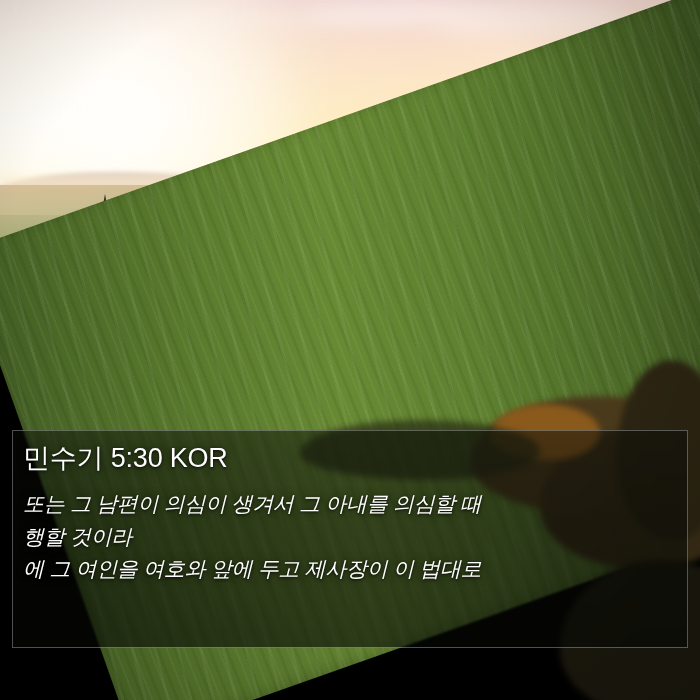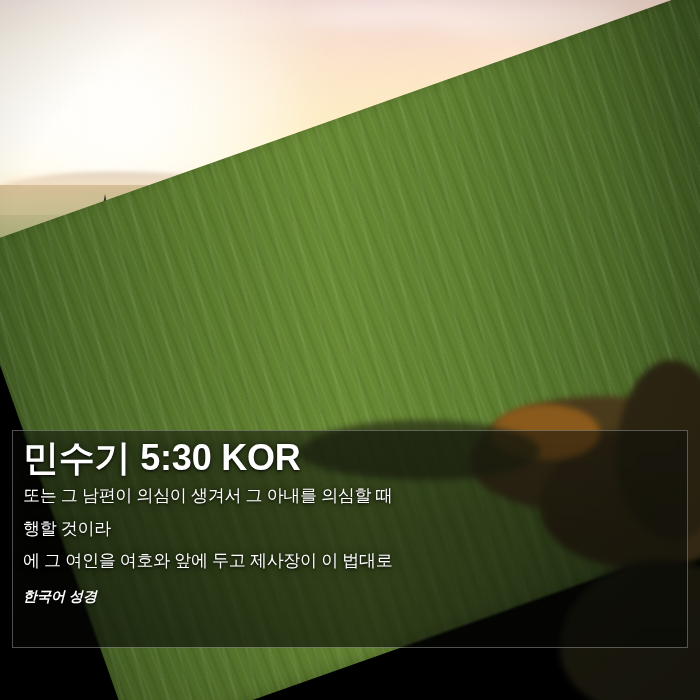--- a/index.html
+++ b/index.html
@@ -192,33 +192,34 @@
     border: 1px solid rgba(255,255,255,0.30);
     background: linear-gradient(180deg,
       rgba(10,12,8,0.50) 0%,
       rgba(8,10,6,0.56) 40%,
       rgba(6,8,5,0.60) 100%);
     backdrop-filter: blur(1px);
     padding: 11px 10px 0 10px;
   }
   .ref {
     color: #ffffff;
-    font-weight: bold;
-    font-size: 36px;
+    font-weight: normal;
+    font-size: 27px;
     line-height: 32px;
     letter-spacing: -0.2px;
     text-shadow: 0 1px 3px rgba(0,0,0,0.85), 0 0 8px rgba(0,0,0,0.55);
     white-space: nowrap;
   }
   .verse {
     color: #ffffff;
-    font-size: 17px;
+    font-style: italic;
+    font-size: 21px;
     line-height: 32.5px;
     letter-spacing: -0.3px;
-    margin-top: 6px;
+    margin-top: 14px;
     text-shadow: 0 1px 3px rgba(0,0,0,0.85), 0 0 8px rgba(0,0,0,0.5);
     width: 666px;
   }
   .verse .ln { display: block; white-space: nowrap; }
   .source {
     color: #ffffff;
     font-style: italic;
     font-weight: bold;
     font-size: 14px;
     line-height: 18px;
@@ -342,16 +343,15 @@
 
   <div class="vignette"></div>
 
   <div class="panel">
     <div class="ref">민수기 5:30 KOR</div>
     <div class="verse">
       <span class="ln">또는 그 남편이 의심이 생겨서 그 아내를 의심할 때</span>
       <span class="ln">행할 것이라</span>
       <span class="ln">에 그 여인을 여호와 앞에 두고 제사장이 이 법대로</span>
     </div>
-    <div class="source">한국어 성경</div>
   </div>
 
 </div>
 
 </body></html>

